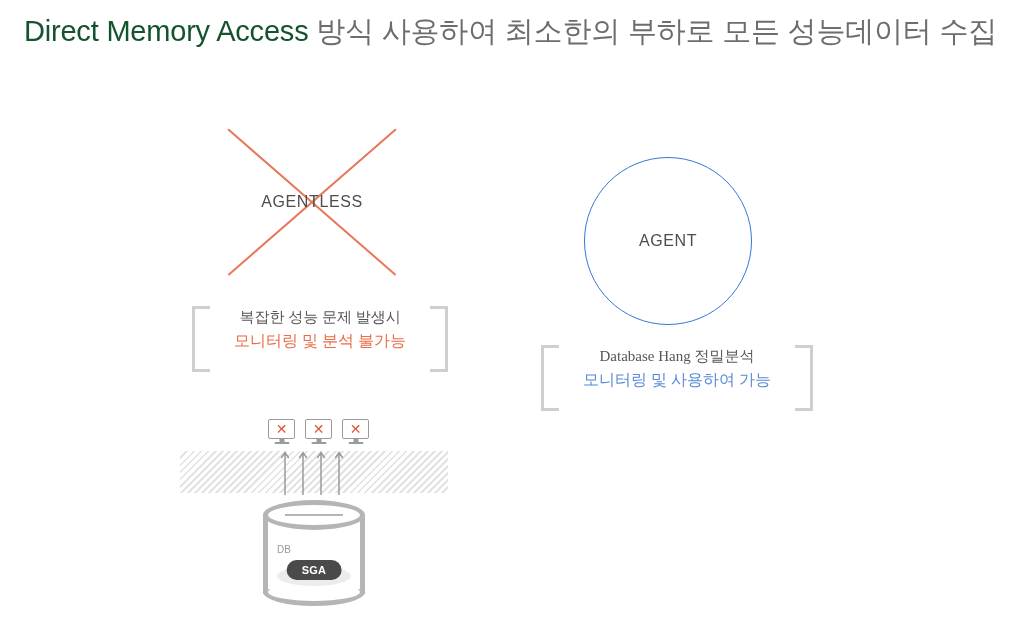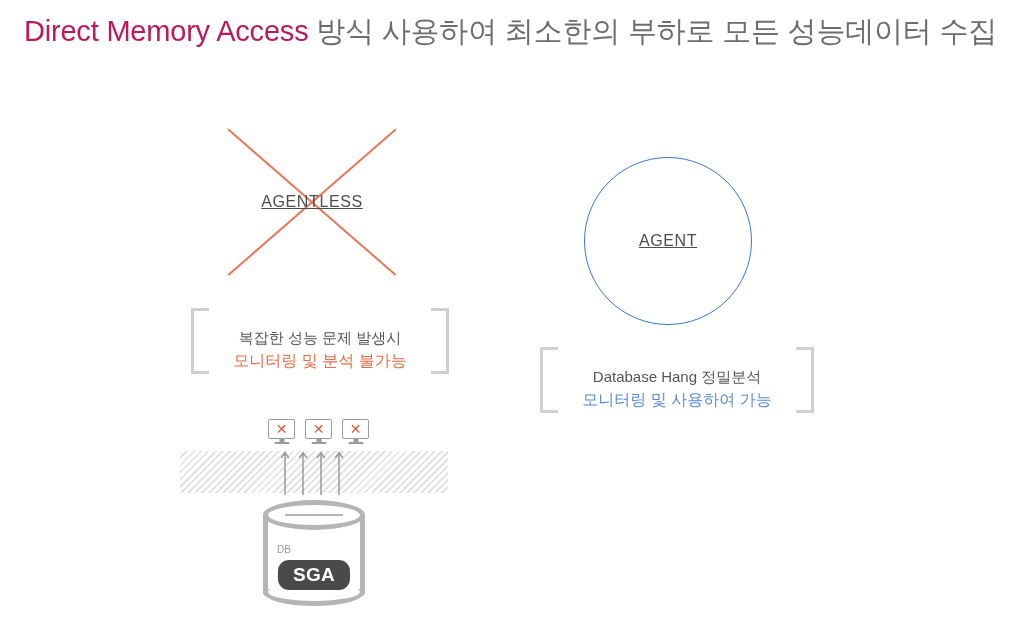--- a/index.html
+++ b/index.html
@@ -21,21 +21,21 @@
   .title {
     position: absolute;
     left: 24px;
     top: 12px;
     font-size: 29px;
     font-weight: 400;
     white-space: nowrap;
     letter-spacing: -0.2px;
   }
   .title .t-blue {
-    color: #be185d;
+    color: #14532d;
     font-weight: 500;
   }
   .title .t-gray {
     color: #6d6d6d;
     text-align: center;
   }
 
   
   .col {
     position: absolute;
@@ -79,32 +79,32 @@
   .badge-label {
     position: absolute;
     left: 0;
     right: 0;
     top: 50%;
     transform: translateY(-50%);
     text-align: center;
     font-size: 16px;
     color: #4d4d4d;
     letter-spacing: 0.6px;
-    text-decoration: underline;
   }
 
   
   .caption {
     position: absolute;
     top: 306px;
     height: 68px;
     display: flex;
-    align-items: flex-end;
+    align-items: flex-start;
     justify-content: center;
     gap: 24px;
+    font-family: Liberation Serif, serif;
   }
   .cap-left  { left: 190px; width: 260px; }
   .cap-right { left: 35px;  width: 270px; }
 
   .bracket {
     width: 15px;
     height: 60px;
     border-top: 3px solid #cfcfcf;
     border-bottom: 3px solid #cfcfcf;
     flex: none;
@@ -249,21 +249,21 @@
     color: #9a9a9a;
     z-index: 4;
   }
   .cyl-sga {
     position: absolute;
     left: 50%;
     top: 60px;
     transform: translateX(-50%);
     background: #4a4a4a;
     color: #ffffff;
-    font-size: 19px;
+    font-size: 11px;
     font-weight: 700;
     padding: 4px 15px;
     border-radius: 11px;
     z-index: 5;
     letter-spacing: 0.3px;
   }
   .cyl-shadow {
     position: absolute;
     left: 50%;
     top: 66px;

